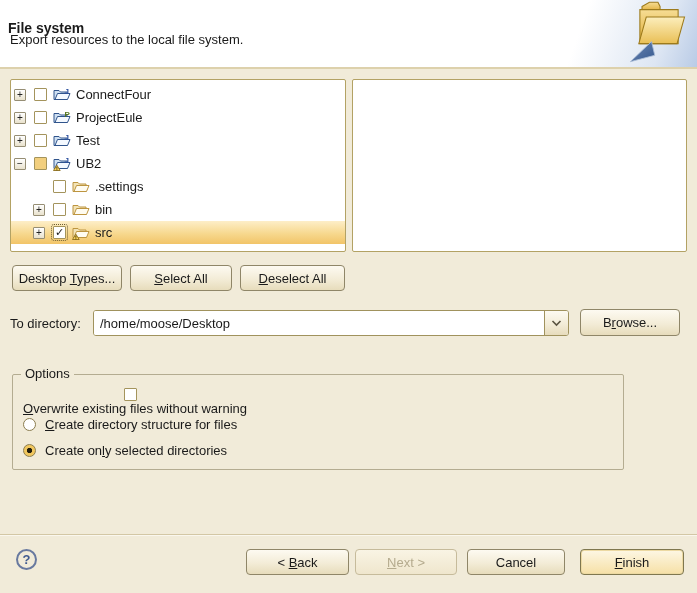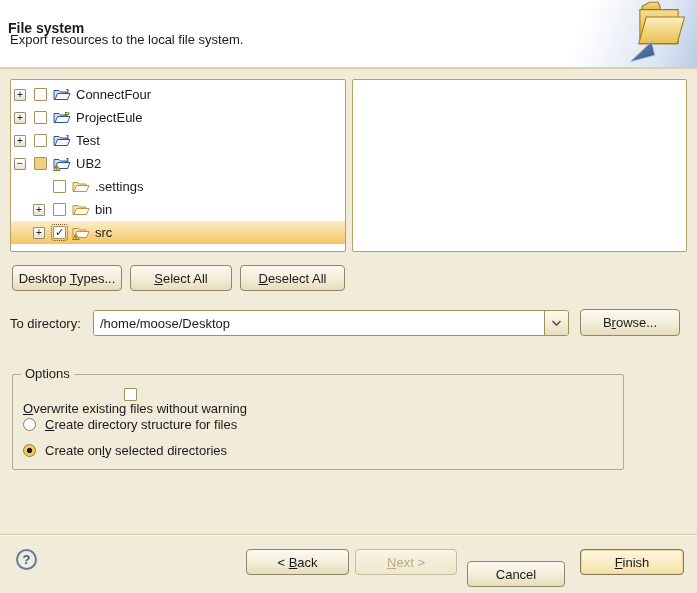--- a/index.html
+++ b/index.html
@@ -100,21 +100,21 @@
   .footer-sep { position:absolute; left:0; top:534px; width:697px; height:0;
     border-top:1px solid #d3c7a5; border-bottom:1px solid #faf7ee; }
   .help {
     position:absolute; left:16px; top:549px; width:21px; height:21px;
     border:2px solid #68799f; border-radius:50%; color:#3f5a8f;
     display:flex; align-items:center; justify-content:center;
     font-weight:bold; font-size:13px; background:transparent;
   }
   .btn-back   { left:246px; top:549px; width:103px; }
   .btn-next   { left:355px; top:549px; width:102px; }
-  .btn-cancel { left:467px; top:549px; width:98px;margin-top:12px; }
+  .btn-cancel { left:467px; top:549px; width:98px; }
   .btn-finish { left:580px; top:549px; width:104px; }
 </style>
 </head>
 <body>
 
 <svg width="0" height="0" style="position:absolute" aria-hidden="true">
   <defs>
     <g id="folder-proj">
       <path d="M1 3.5 L6 3.5 L7.5 5 L14 5 L14 12.5 L1 12.5 Z" fill="#cfe0f2" stroke="#30548c"></path>
       <path d="M4.5 6.5 L17 6.5 L14.5 12.5 L2 12.5 Z" fill="#f4f9ff" stroke="#30548c"></path>

